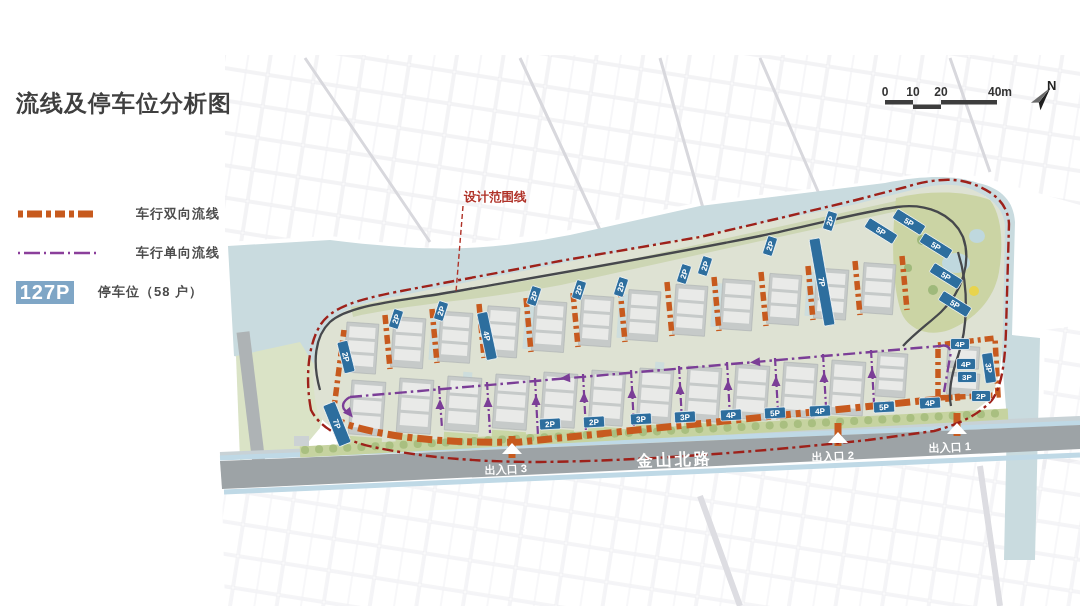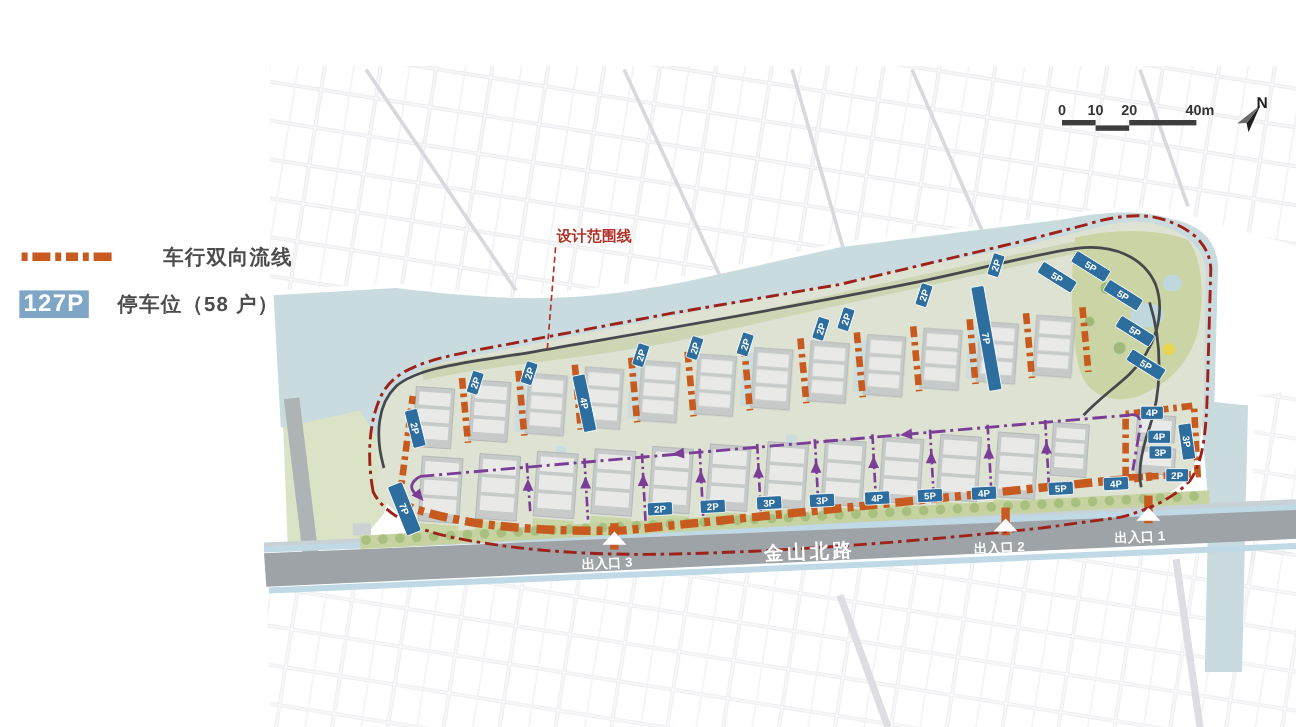--- a/index.html
+++ b/index.html
@@ -5,21 +5,21 @@
   html,body{margin:0;padding:0;background:#fff;}
   .stage{position:relative;width:1080px;height:606px;background:#ffffff;overflow:hidden;
          font-family:"Liberation Sans","DejaVu Sans",sans-serif;}
   .map-svg{position:absolute;left:0;top:0;}
   header{position:absolute;left:16px;top:74px;z-index:5;}
   .title{font-size:31px;font-weight:900;color:#3b3b3b;letter-spacing:1px;margin:0;}
   .subtitle{font-size:23px;font-weight:800;color:#3f3f3f;letter-spacing:1px;margin:14px 0 0 0;}
   .legend{position:absolute;left:16px;top:202px;z-index:5;}
   .lg-row{display:flex;align-items:center;margin-bottom:15px;height:24px;}
   .sw{width:82px;flex:0 0 82px;}
-  .lg-label{font-size:17px;font-weight:700;color:#4c4c4c;margin-left:38px;letter-spacing:1px;}
+  .lg-label{font-size:13px;font-weight:700;color:#4c4c4c;margin-left:38px;letter-spacing:1px;}
   .sw-two{stroke:#c75a1e;stroke-width:7;stroke-dasharray:5 4 15 4 5 4 10 4;}
   .sw-one{stroke:#8b3f9b;stroke-width:2.4;stroke-dasharray:2 4 16 4 2 4 14 4;}
   .sw-ped{stroke:#46484c;stroke-width:2.2;}
   .badge{display:inline-block;width:58px;height:23px;line-height:23px;background:#7fa6c6;
          color:#fff;font-size:20px;font-weight:800;text-align:center;letter-spacing:1px;}
   .lg-row .badge + .lg-label{margin-left:24px;}
   
   .ptag{fill:#2d6e9e;stroke:#ffffff;stroke-width:.7;}
   .ptag-label{fill:#ffffff;font:700 8px "Liberation Sans",sans-serif;text-anchor:middle;}
   .ent-label{fill:#ffffff;font:700 11px "Liberation Sans",sans-serif;text-anchor:middle;}
@@ -484,28 +484,35 @@
   <g>
     <g transform="translate(1040,101) rotate(38)">
       <polygon points="0,-17 6,7 0,2" fill="#1f1f1f"></polygon>
       <polygon points="0,-17 -6,7 0,2" fill="#6a6a6a"></polygon>
     </g>
     <text class="n-label" x="1047" y="90">N</text>
   </g>
 </svg>
 
 <header>
+  <h2 class="subtitle">流线及停车位分析图</h2>
 </header>
 
 <div class="legend">
   <div class="lg-row">
     <svg class="sw" width="82" height="12">
           <line class="sw-two" x1="2" y1="6" x2="80" y2="6"></line>
         </svg>
     <span class="lg-label">车行双向流线</span>
   </div>
   <div class="lg-row">
+    <svg class="sw" width="82" height="12">
+          <line class="sw-one" x1="2" y1="6" x2="80" y2="6"></line>
+        </svg>
+    <span class="lg-label">车行单向流线</span>
+  </div>
+  <div class="lg-row">
     <span class="badge">127P</span>
     <span class="lg-label">停车位（58 户）</span>
   </div>
 </div>
 
 </div>
 
 </body></html>

